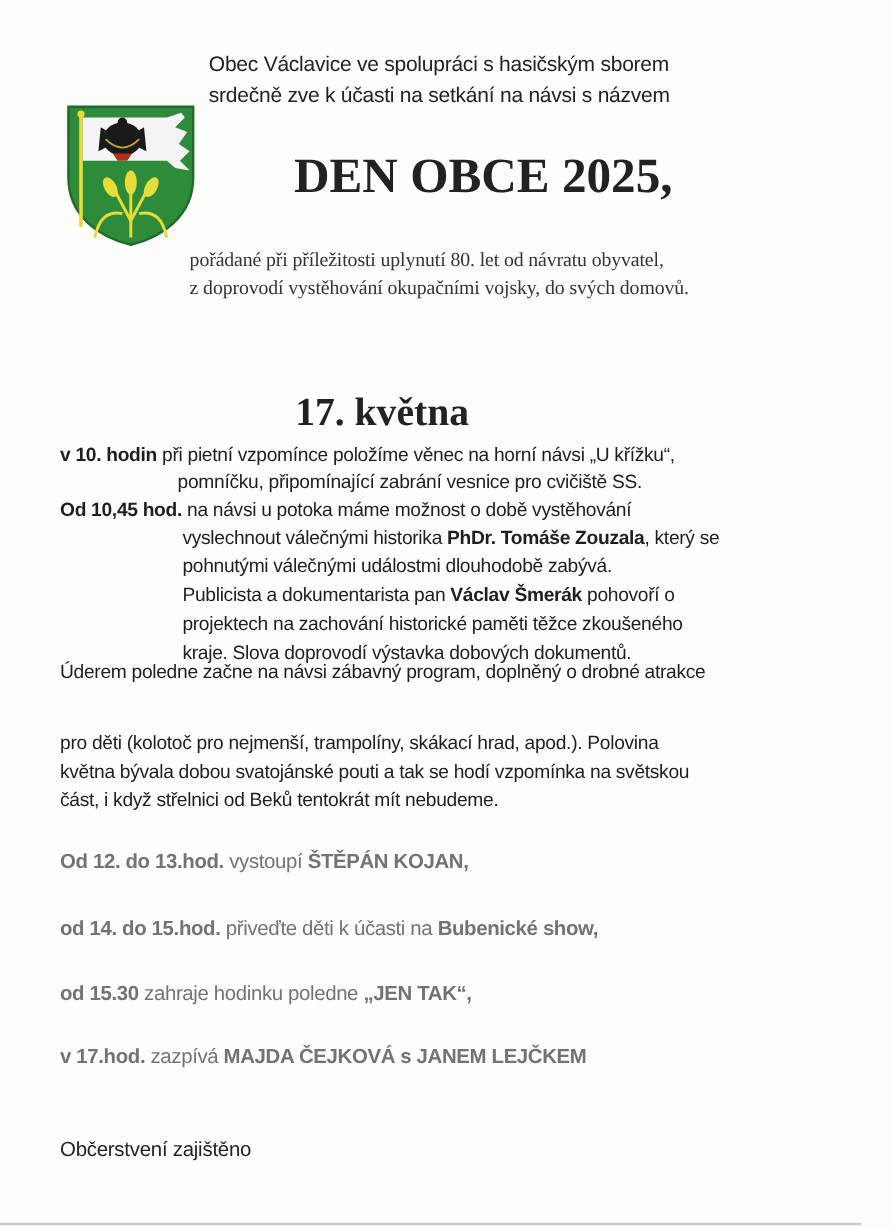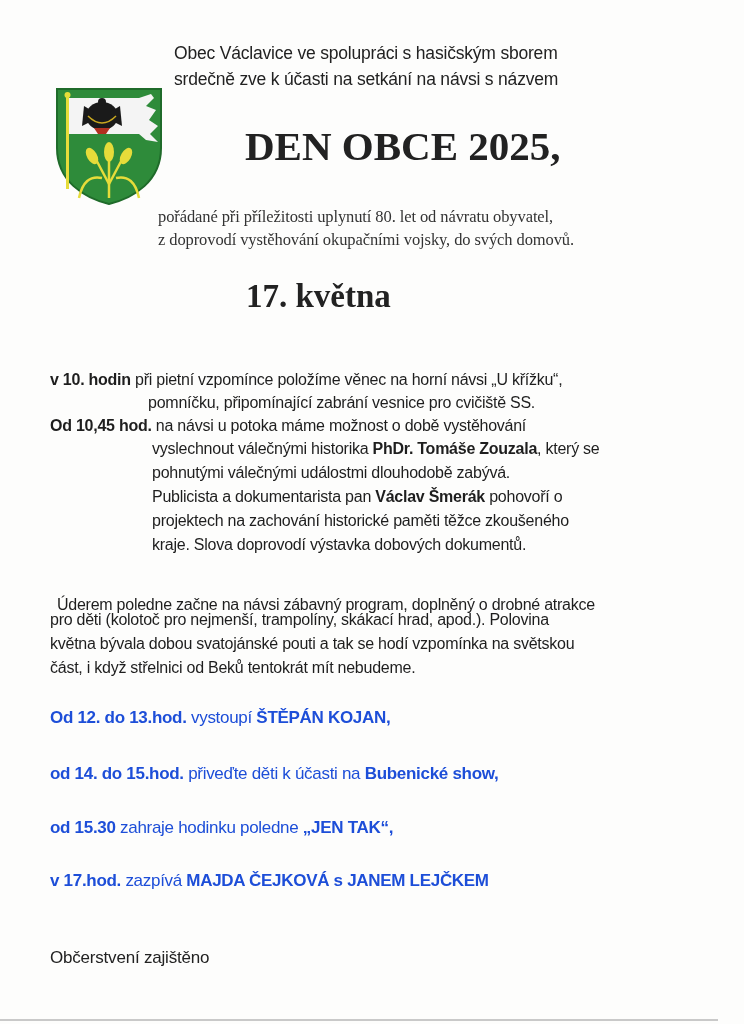--- a/index.html
+++ b/index.html
@@ -43,31 +43,32 @@
     }
     .subtitle {
       font-size: 16.5px;
       color: #333;
       letter-spacing: -0.1px;
     }
     .date {
       font-size: 33px;
       font-weight: bold;
       color: #222;
+      margin-top: 48px;
     }
     .body-line {
       font-size: 16px;
       letter-spacing: -0.25px;
       color: #1e1e1e;
     }
     .body-line b { font-weight: bold; text-align: right; }
     .sched {
       font-size: 17px;
       letter-spacing: -0.3px;
-      color: #1d4ed8;
+      color: #737373;
     }
     .sched b { font-weight: bold; }
     .small-note {
       font-size: 17px;
       color: #222;
       letter-spacing: -0.2px;
     }
     .coat {
       position: absolute;
       left: 54px;
@@ -134,21 +135,21 @@
   <div class="abs sans body-line" style="left:152px; top:440px;">
     <span>vyslechnout válečnými historika </span><b>PhDr. Tomáše Zouzala</b><span>, který se</span>
   </div>
   <div class="abs sans body-line" style="left:152px; top:464px;">pohnutými válečnými událostmi dlouhodobě zabývá.</div>
   <div class="abs sans body-line" style="left:152px; top:488px;">
     <span>Publicista a dokumentarista pan </span><b>Václav Šmerák</b><span> pohovoří o</span>
   </div>
   <div class="abs sans body-line" style="left:152px; top:512px;">projektech na zachování historické paměti těžce zkoušeného</div>
   <div class="abs sans body-line" style="left:152px; top:536px;">kraje. Slova doprovodí výstavka dobových dokumentů.</div>
 
-  <div class="abs sans body-line" style="left:50px; top:596px;margin-left:7px;">Úderem poledne začne na návsi zábavný program, doplněný o drobné atrakce</div>
+  <div class="abs sans body-line" style="left:50px; top:552px;">Úderem poledne začne na návsi zábavný program, doplněný o drobné atrakce</div>
   <div class="abs sans body-line" style="left:50px; top:611px;">pro děti (kolotoč pro nejmenší, trampolíny, skákací hrad, apod.). Polovina</div>
   <div class="abs sans body-line" style="left:50px; top:635px;">května bývala dobou svatojánské pouti a tak se hodí vzpomínka na světskou</div>
   <div class="abs sans body-line" style="left:50px; top:659px;">část, i když střelnici od Beků tentokrát mít nebudeme.</div>
 
   <div class="abs sans sched" style="left:50px; top:708px;">
     <b>Od 12. do 13.hod.</b><span> vystoupí </span><b>ŠTĚPÁN KOJAN,</b><span></span>
   </div>
   <div class="abs sans sched" style="left:50px; top:764px;">
     <b>od 14. do 15.hod.</b><span> přiveďte děti k účasti na </span><b>Bubenické show,</b><span></span>
   </div>

